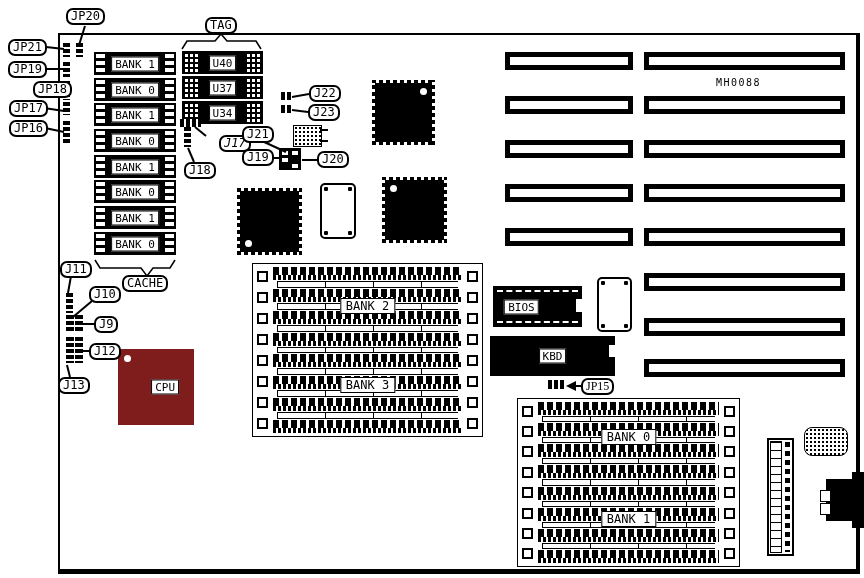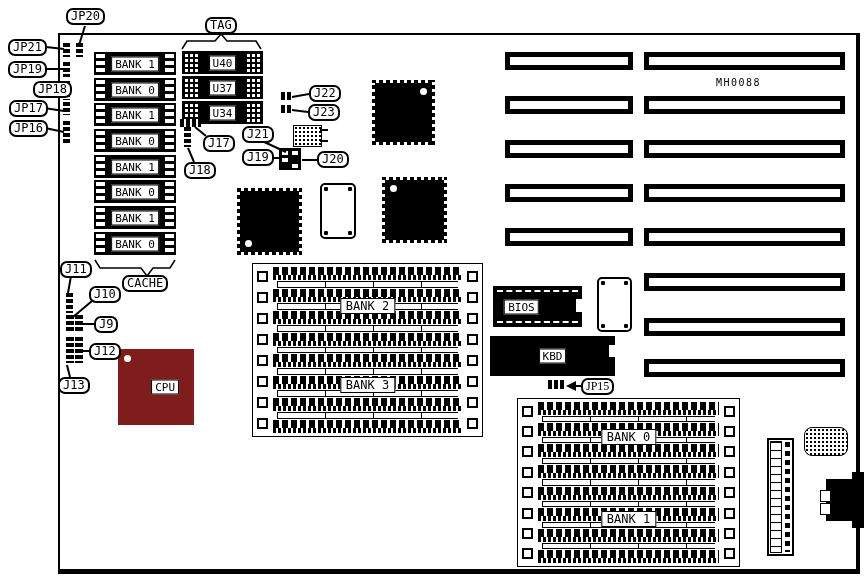--- a/index.html
+++ b/index.html
@@ -221,21 +221,21 @@
       <span class="chip-label">U37</span>
     </div>
   <div class="chiprow tagrow" style="left:182px;top:101px;width:81px;height:23px;">
       <span class="pincol l"></span>
       <span class="pincol r"></span>
       <span class="chip-label">U34</span>
     </div>
 
   <div class="jmp h" style="left:180px;top:119px;width:21px;height:8px;"></div>
   <div class="jmp v" style="left:184px;top:127px;width:7px;height:20px;"></div>
-  <div class="callout" style="left:203px;top:135px;">J17</div>
+  <div class="callout" style="left:219px;top:135px;font-style:italic;">J17</div>
   <div class="callout" style="left:184px;top:162px;">J18</div>
 
   <div class="jmp h" style="left:281px;top:92px;width:11px;height:8px;"></div>
   <div class="jmp h" style="left:281px;top:105px;width:11px;height:8px;"></div>
   <div class="callout" style="left:309px;top:85px;">J22</div>
   <div class="callout" style="left:308px;top:104px;">J23</div>
 
   <div class="dotted" style="left:293px;top:125px;width:27px;height:20px;"></div>
   <div class="connblock" style="left:279px;top:148px;width:22px;height:22px;"></div>
   <div class="callout" style="left:242px;top:126px;">J21</div>

